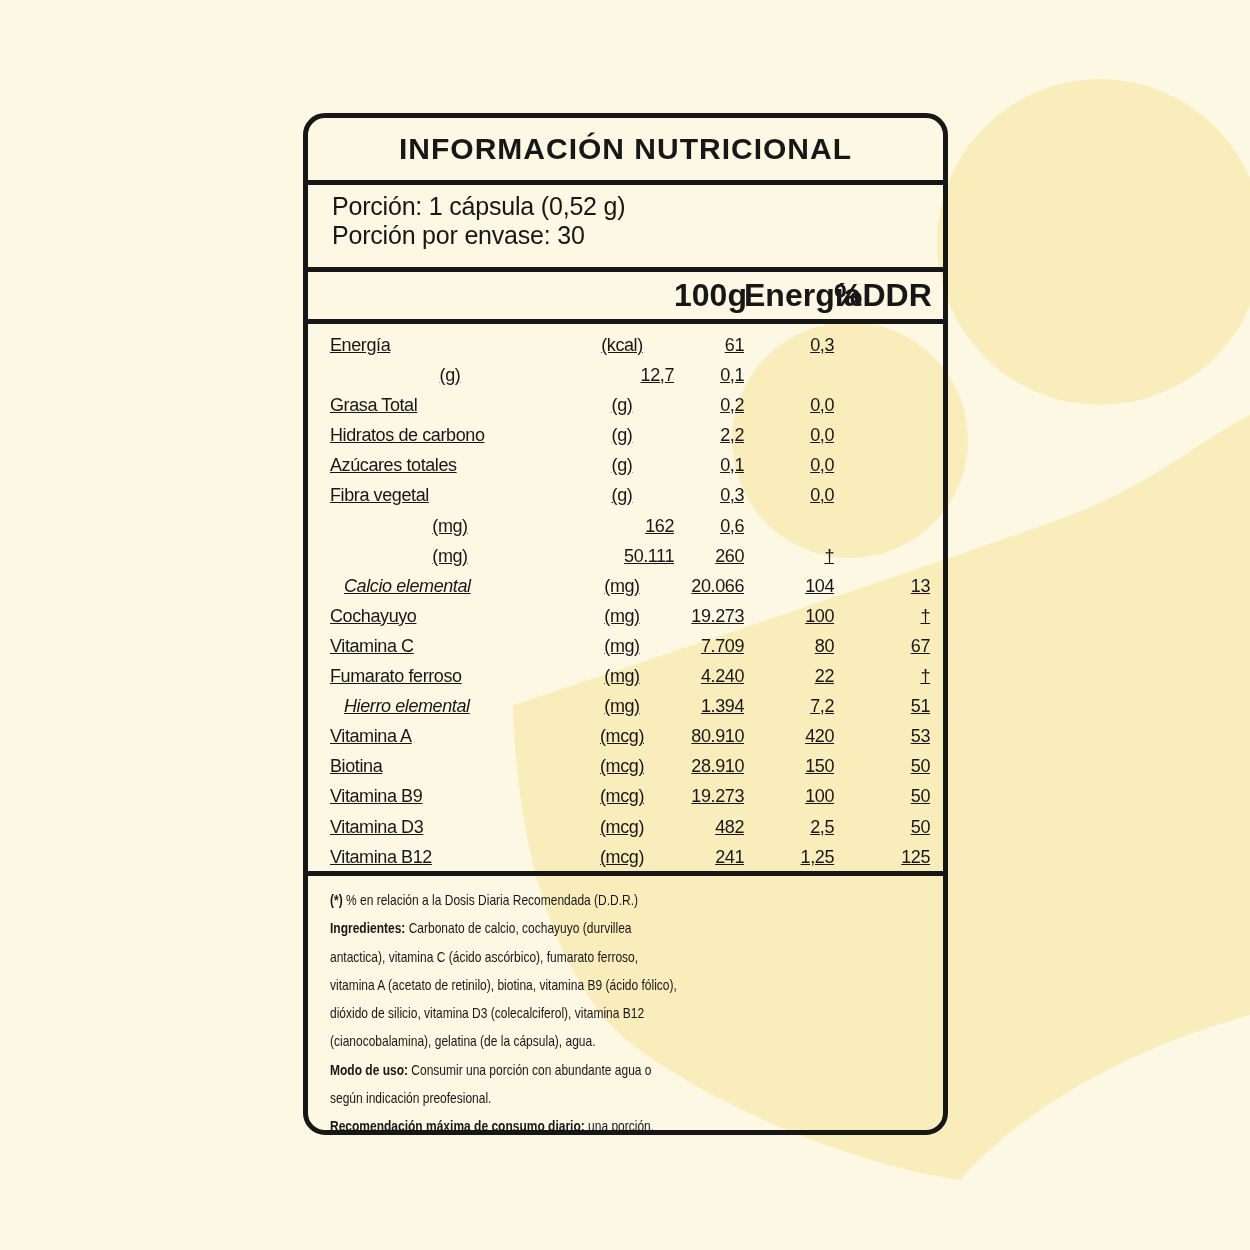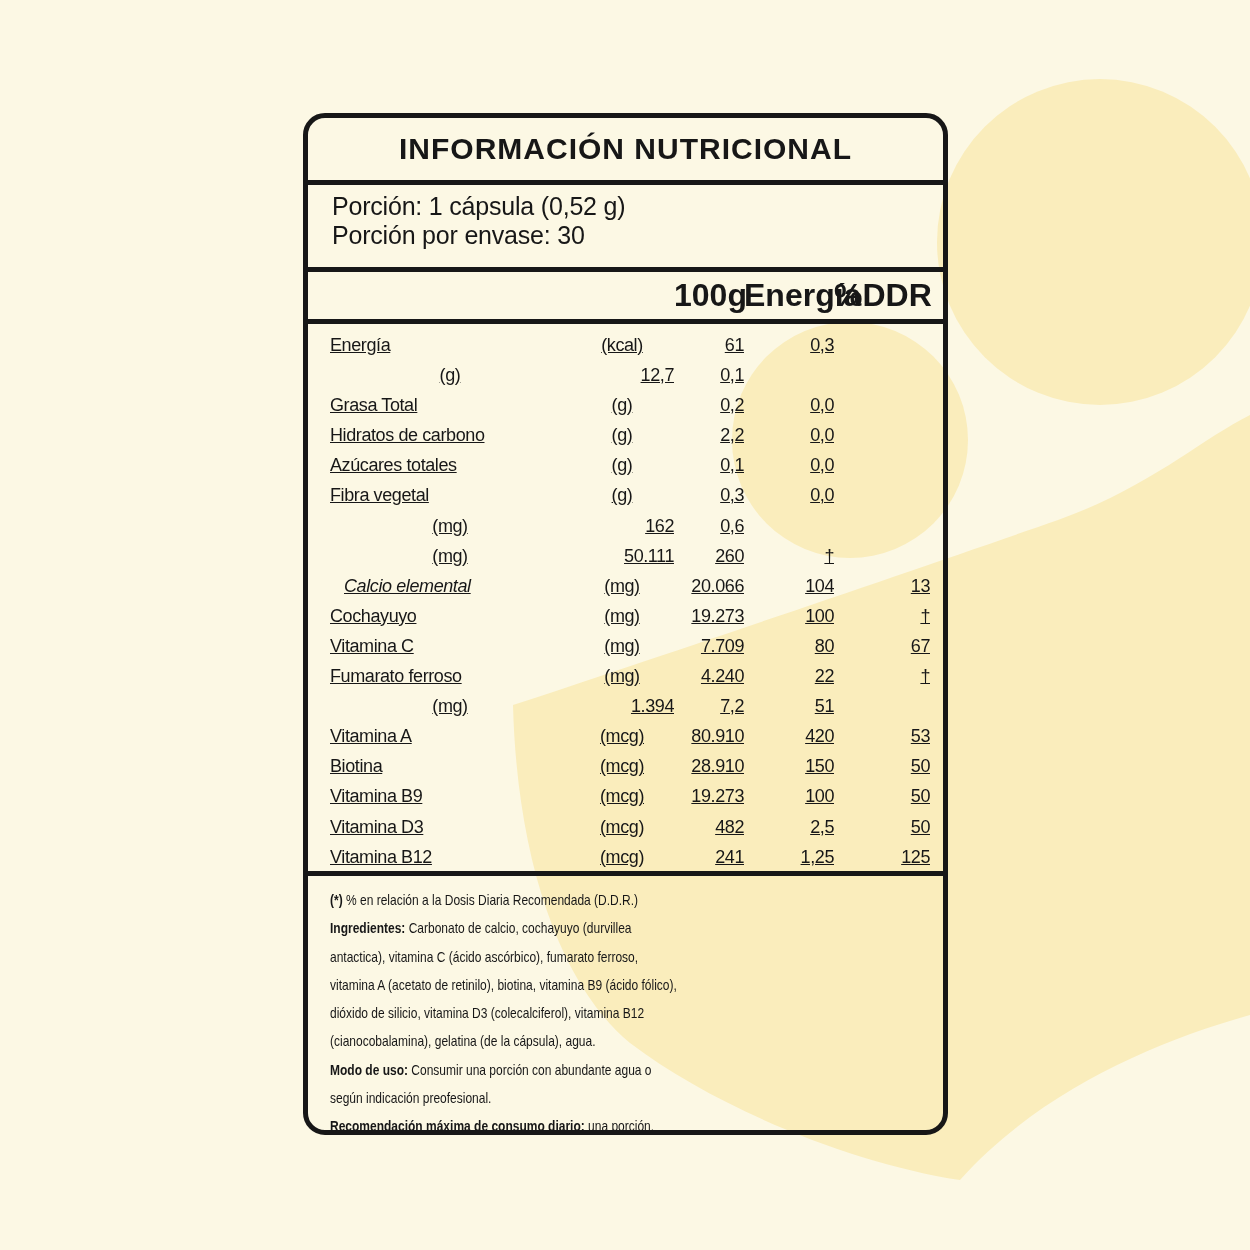--- a/index.html
+++ b/index.html
@@ -158,20 +158,21 @@
         <div class="num">67</div>
       </div>
       <div class="row grid">
         <div class="name">Fumarato ferroso</div>
         <div class="unit">(mg)</div>
         <div class="num">4.240</div>
         <div class="num">22</div>
         <div class="num">†</div>
       </div>
       <div class="row grid">
+        <div class="name em">Hierro elemental</div>
         <div class="unit">(mg)</div>
         <div class="num">1.394</div>
         <div class="num">7,2</div>
         <div class="num">51</div>
       </div>
       <div class="row grid">
         <div class="name">Vitamina A</div>
         <div class="unit">(mcg)</div>
         <div class="num">80.910</div>
         <div class="num">420</div>

